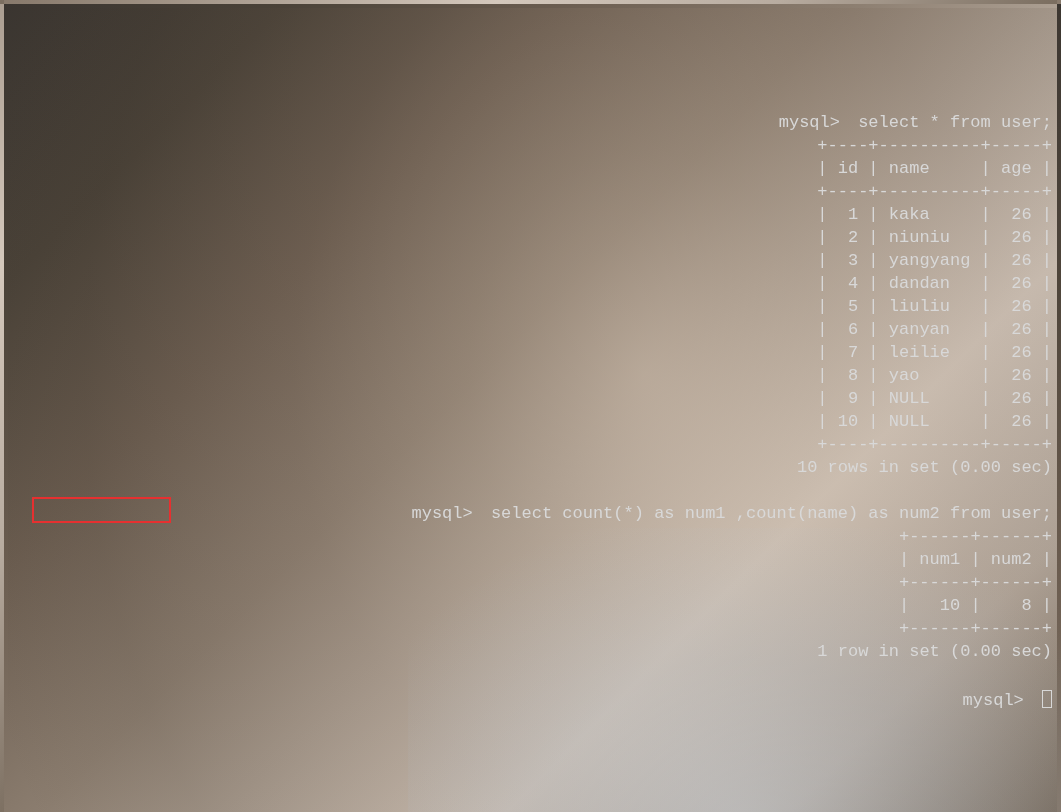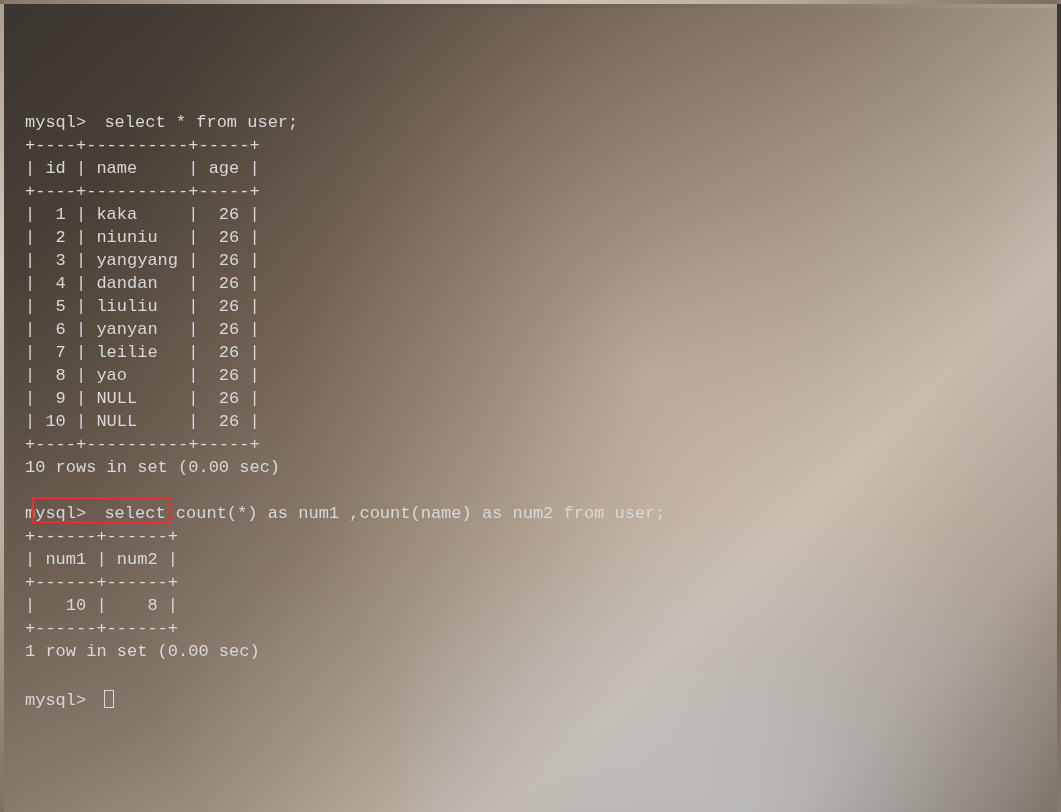--- a/index.html
+++ b/index.html
@@ -1,18 +1,19 @@
 <!DOCTYPE html>
 <html><head>
   <meta charset="utf-8">
   <style>
     * {
       margin: 4px;
       padding: 0;
       box-sizing: border-box;
+      text-align: right;
     }
     body {
       width: 1061px;
       height: 812px;
       font-family: 'Consolas', 'Monaco', 'Courier New', monospace;
       font-size: 17px;
       line-height: 23px;
       color: #d8d8d8;
       background: linear-gradient(135deg, #3a3530 0%, #4a4238 15%, #6b5d50 30%, #8b7d6f 45%, #a89b8e 55%, #d4c8bc 70%, #b8aca0 85%, #7a6d5f 100%);
       background-color: #4a4238;

